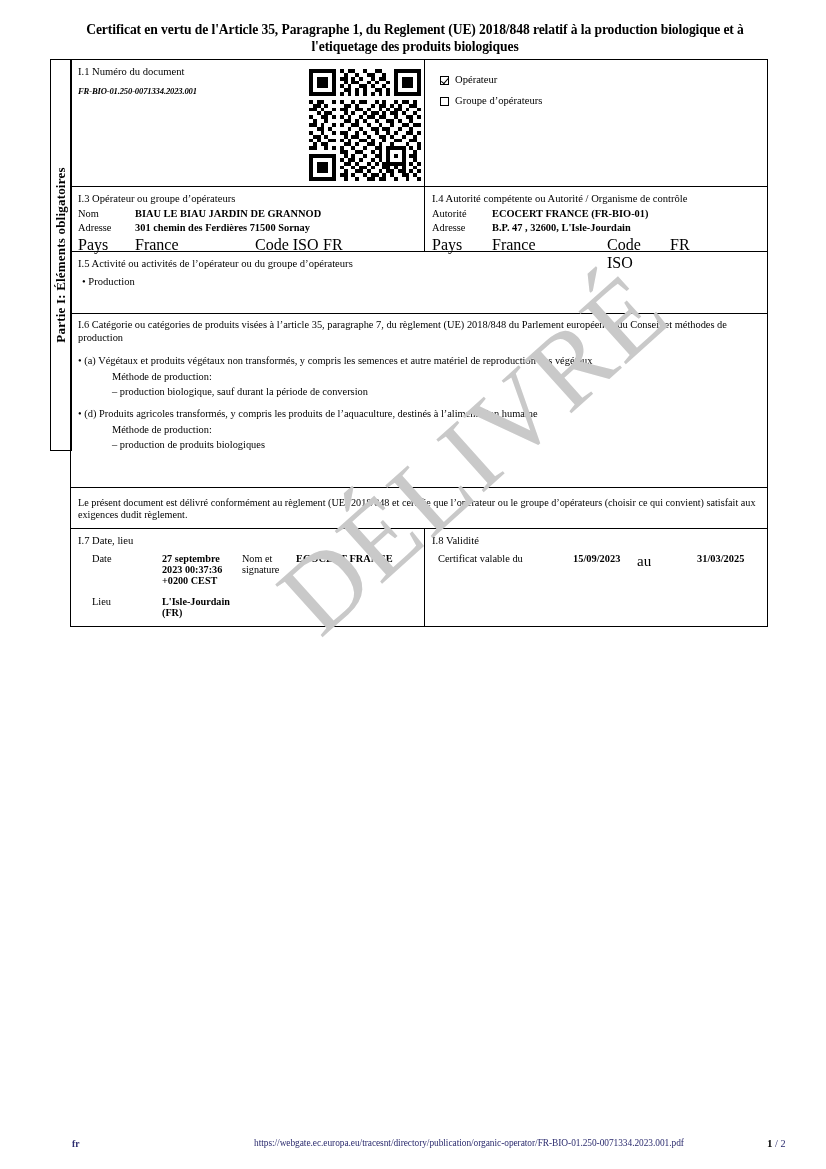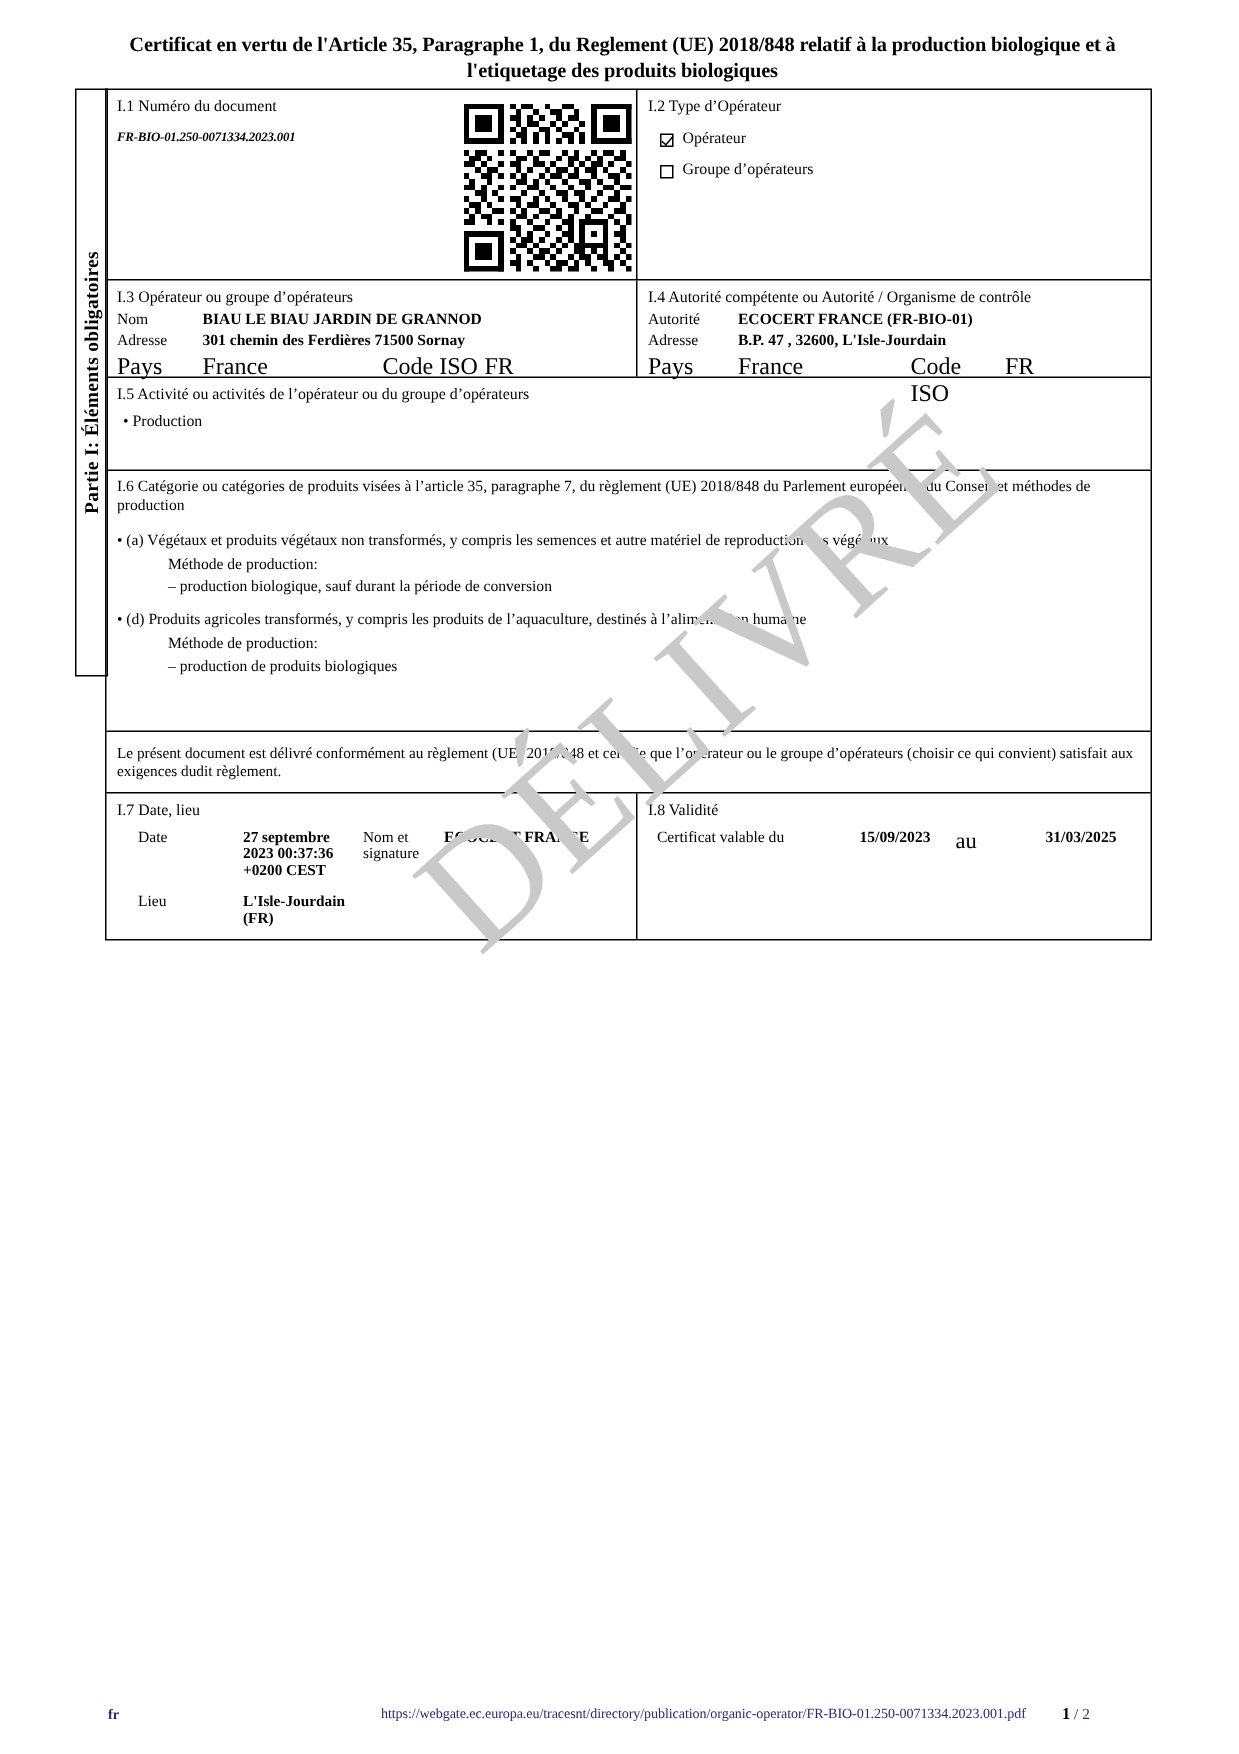--- a/index.html
+++ b/index.html
@@ -224,21 +224,21 @@
   .foot-url {
     position: absolute;
     left: 206px; top: 2px;
     font-size: 9.4px;
     color: #2b2b6e;
     letter-spacing: -0.05px;
     padding-left: 48px;
   }
   .foot-page {
     position: absolute;
-    left: 708px; top: 1px;
+    left: 767px; top: 1px;
     font-size: 10.2px;
     color: #2b2b6e;
   }
   .foot-page b { font-size: 11px; color: #000; }
 </style>
 </head>
 <body>
 
 <div class="doc-title">Certificat en vertu de l'Article 35, Paragraphe 1, du Reglement (UE) 2018/848 relatif à la production biologique et à l'etiquetage des produits biologiques</div>
 
@@ -500,21 +500,20 @@
                 <rect x="18" y="28" width="2" height="1"></rect>
               <rect x="22" y="28" width="1" height="1"></rect>
                 <rect x="25" y="28" width="1" height="1"></rect>
               <rect x="28" y="28" width="1" height="1"></rect>
             </g>
           </svg>
         </div>
       </div>
 
       <div class="cell c-12">
-        <div class="sec-label">I.2 Type d’Opérateur</div>
         <div class="chk-line">
           <span class="chk-box checked"></span>
           <span class="chk-text">Opérateur</span>
         </div>
         <div class="chk-line">
           <span class="chk-box"></span>
           <span class="chk-text">Groupe d’opérateurs</span>
         </div>
       </div>
     </div>

